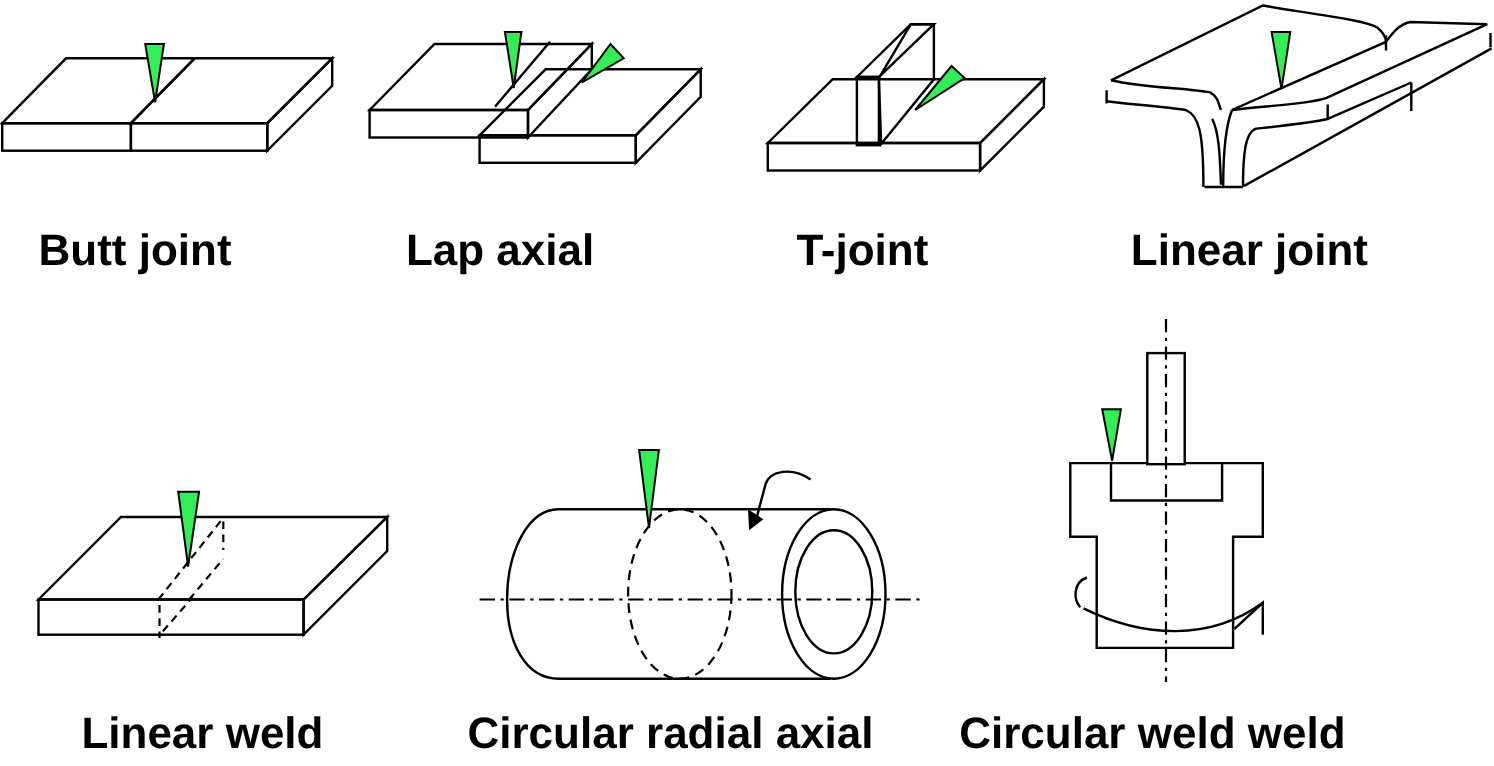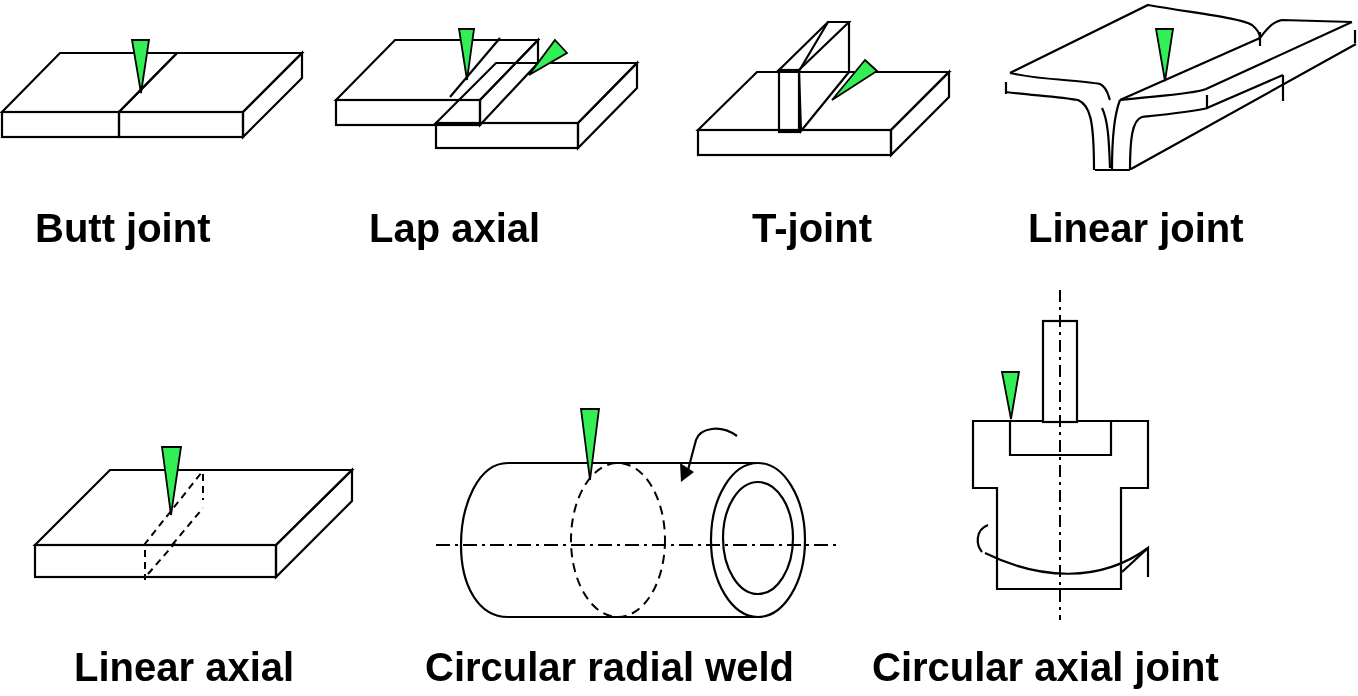--- a/index.html
+++ b/index.html
@@ -147,17 +147,17 @@
     <path class="stroke" d="M988,525 C975,530 976,545 982,552"></path>
     <path class="stroke" d="M985,553 C1040,580 1100,583 1148,548"></path>
     <path class="stroke" d="M1122,572 L1148,548 L1148,577"></path>
 
     <polygon points="1002,372 1019,372 1011,419" fill="#33ee55" stroke="#000" stroke-width="1.8"></polygon>
   </g>
 </svg>
 
 <div class="label" style="left:35px; top:208px;">Butt joint</div>
 <div class="label" style="left:369px; top:208px;">Lap axial</div>
-<div class="label" style="left:724px; top:208px;margin-left:28px;">T-joint</div>
+<div class="label" style="left:724px; top:208px;">T-joint</div>
 <div class="label" style="left:1028px; top:208px;">Linear joint</div>
-<div class="label" style="left:74px; top:647px;">Linear axial</div>
-<div class="label" style="left:425px; top:647px;">Circular radial weld</div>
-<div class="label" style="left:872px; top:647px;">Circular axial joint</div>
+<div class="label" style="left:74px; top:647px;">Linear weld</div>
+<div class="label" style="left:425px; top:647px;">Circular radial axial</div>
+<div class="label" style="left:872px; top:647px;">Circular weld weld</div>
 
 </body></html>

